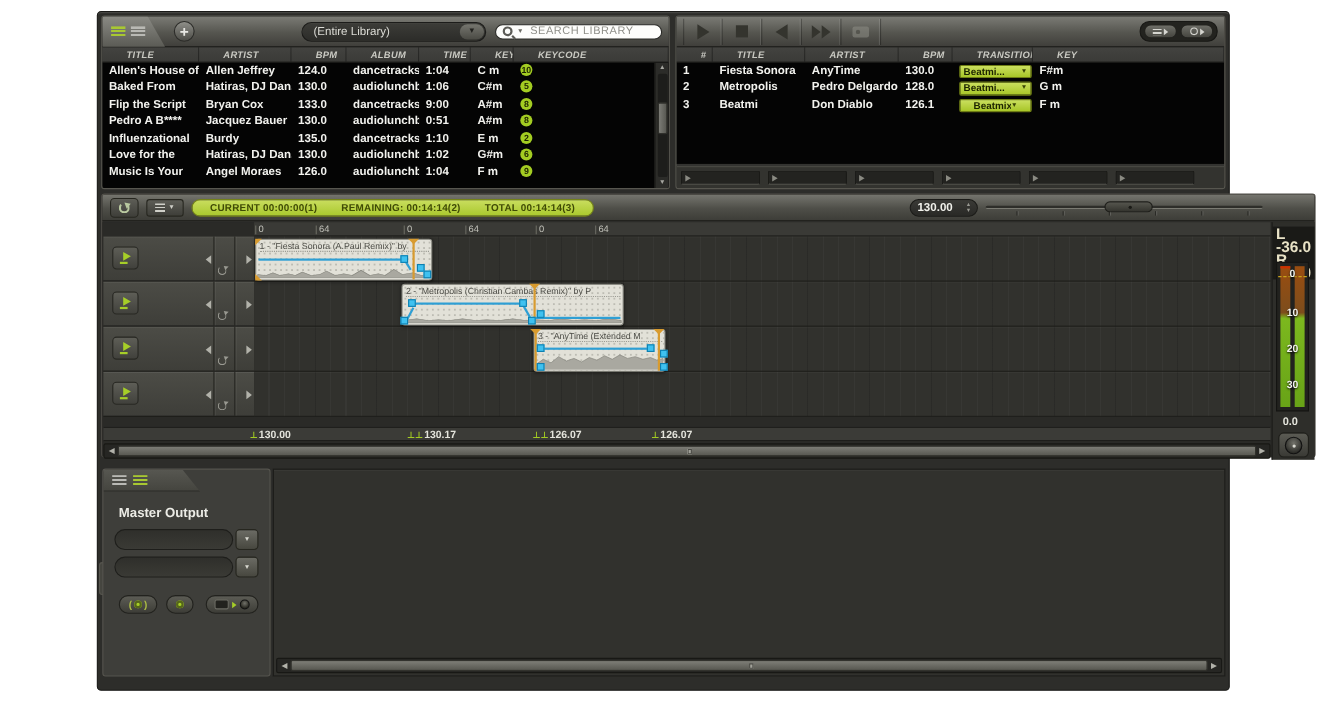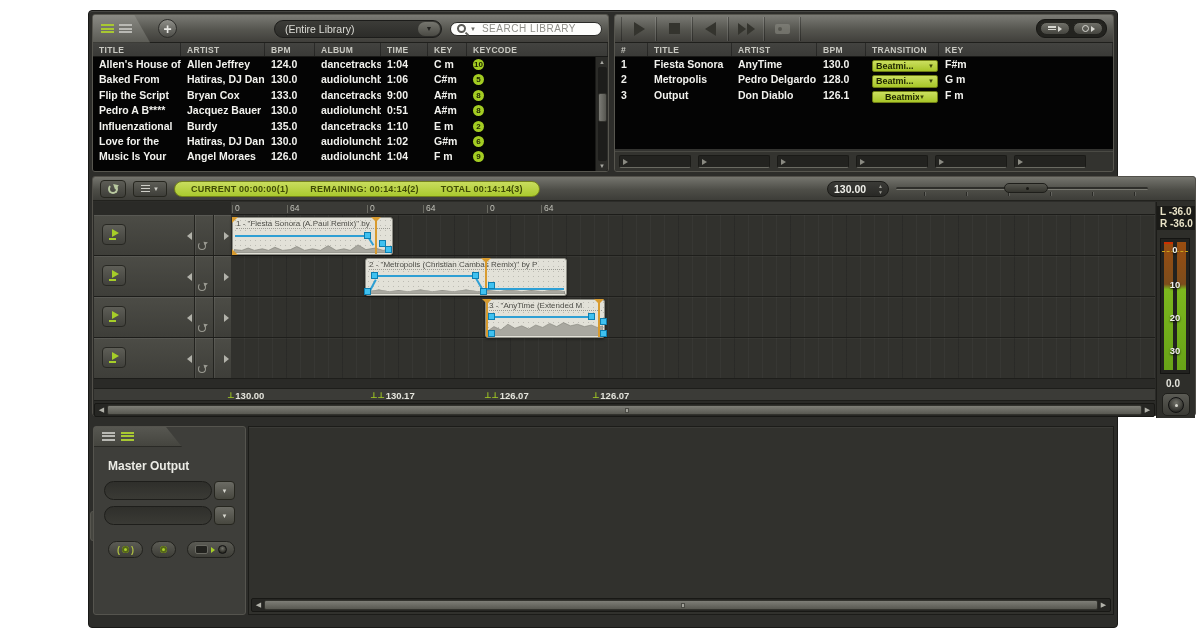--- a/index.html
+++ b/index.html
@@ -35,21 +35,21 @@
   .mag{width:9px;height:9px;border:2px solid #5c5c57;border-radius:50%;position:relative;flex:0 0 9px;}
   .mag::after{content:"";position:absolute;left:6px;top:7px;width:4px;height:2px;background:#5c5c57;transform:rotate(45deg);}
   .mag-arr{font-size:6px;color:#6a6a64;}
   .search input{border:0;outline:0;background:transparent;width:100%;font-size:10px;color:#333;letter-spacing:.5px;}
   .search input::placeholder{color:#8f8f89;}
 
   .thead{flex:0 0 14px;height:14px;background:linear-gradient(#434340,#39393634);background-color:#3b3b38;
          border-bottom:1px solid #191917;color:#c9c9c2;font-size:8.5px;font-weight:bold;letter-spacing:.3px;}
   .lib-grid{display:grid;grid-template-columns:88px 84px 50px 66px 47px 39px 1fr;}
   .pl-grid{display:grid;grid-template-columns:33px 84px 85px 49px 73px 1fr;}
-  .thead span{padding-left:6px;line-height:14px;border-right:1px solid rgba(0,0,0,.35);overflow:hidden;white-space:nowrap;}
+  .thead span{padding-left:22px;line-height:14px;border-right:1px solid rgba(0,0,0,.35);overflow:hidden;white-space:nowrap;font-style:italic;}
   .tbody{position:relative;background:#040404;flex:1;overflow:hidden;}
   .lrow,.prow{height:15.4px;line-height:15.4px;color:#f2f2ee;font-size:10.5px;font-weight:bold;}
   .lrow .c,.prow .c{padding-left:6px;overflow:hidden;white-space:nowrap;}
   .badge{display:inline-block;width:11px;height:11px;border-radius:50%;background:#a3cc22;color:#1c2202;
          font-size:8px;font-weight:bold;line-height:11px;text-align:center;vertical-align:1px;}
   .keycell{padding-top:0;}
 
   .vscroll{position:absolute;right:0;top:0;bottom:0;width:13px;background:#2c2c29;border-left:1px solid #191917;
            display:flex;flex-direction:column;align-items:center;padding:2px 1px;}
   .vs-arrow{color:#a8a8a2;font-size:6px;line-height:6px;}
@@ -142,21 +142,21 @@
   .bpm-mark{position:absolute;top:0;height:13px;display:flex;align-items:center;gap:1px;color:#e4e4dc;font-size:9.5px;font-weight:bold;}
   .anchor{color:#a3cc22;font-size:8px;font-weight:bold;line-height:10px;}
 
   .sb-h{position:absolute;height:14px;background:#262623;border:1px solid #181815;border-radius:2px;display:flex;align-items:center;padding:0 2px;}
   .tl-scroll{left:1px;right:40px;top:201px;}
   .sb-arrow{color:#b2b2aa;font-size:7px;width:9px;text-align:center;flex:0 0 9px;}
   .sb-thumb{height:10px;background:linear-gradient(#7e7e77,#585851);border:1px solid #32322d;border-radius:2px;position:relative;}
   .sb-thumb::after{content:"";position:absolute;left:50%;top:2px;width:4px;height:5px;background:#a2a29a;box-shadow:inset 0 0 0 1px #4a4a44;}
 
   .metercol{position:absolute;right:0;top:0;width:39px;height:216px;background:#2e2e2a;border-left:1px solid #1c1c19;}
-  .mlabels{position:absolute;left:0;right:0;top:4px;color:#e8e2c6;font-size:10px;font-weight:bold;line-height:12px;padding-left:3px;background:#1a1a17;}
+  .mlabels{position:absolute;left:0;right:0;top:4px;color:#e8e2c6;font-size:14px;font-weight:bold;line-height:12px;padding-left:3px;background:#1a1a17;}
   .mbars{position:absolute;left:3px;top:36px;width:30px;height:136px;background:#22221f;border:1px solid #141412;}
   .mbar{position:absolute;top:3px;bottom:3px;width:9px;
         background:linear-gradient(to bottom,#9a4d10 0%,#7d4d1c 33%,#7cb81e 37%,#68a317 100%);}
   .mbar.l{left:3px;} .mbar.r{left:16px;}
   .mbar.l::before{content:"";position:absolute;left:0;top:0;width:100%;height:2px;background:#cc3000;}
   .zero-line{position:absolute;left:1px;right:1px;top:12px;border-top:1px dashed #caa21a;}
   .mscale{position:absolute;width:100%;text-align:center;color:#f2f2ec;font-size:9.5px;font-weight:bold;text-shadow:0 1px 2px #000;}
   .mgain{position:absolute;left:0;right:6px;top:176px;text-align:center;color:#e4e4dc;font-size:10px;font-weight:bold;}
   .knob-btn{position:absolute;left:5px;top:191px;width:28px;height:23px;border-radius:5px;background:linear-gradient(#5b5b54,#3a3a35);
             border:1px solid #1f1f1b;display:flex;align-items:center;justify-content:center;padding:0;}
@@ -358,21 +358,21 @@
             <span class="c" style="padding-top:1px;">
               <span class="trans-dd" style="display:inline-flex;align-items:center;justify-content:space-between;width:66px;height:12.5px;border-radius:2px;background:linear-gradient(#cbdf5f,#a8c628);border:1px solid #6f7e14;color:#1d2400;font-size:9px;font-weight:bold;padding:0 3px;line-height:12px;">
                 <span style="overflow:hidden;white-space:nowrap;">Beatmi...</span>
                 <span style="font-size:6px;color:#3a4406;">▼</span>
               </span>
             </span>
             <span class="c">G m</span>
           </div>
             <div class="prow pl-grid">
             <span class="c">3</span>
-            <span class="c">Output</span>
+            <span class="c">Beatmi</span>
             <span class="c">Don Diablo</span>
             <span class="c">126.1</span>
             <span class="c" style="padding-top:1px;">
               <span class="trans-dd" style="display:inline-flex;align-items:center;justify-content:space-between;width:66px;height:12.5px;border-radius:2px;background:linear-gradient(#cbdf5f,#a8c628);border:1px solid #6f7e14;color:#1d2400;font-size:9px;font-weight:bold;padding:0 12px;line-height:12px;">
                 <span style="overflow:hidden;white-space:nowrap;">Beatmix 8</span>
                 <span style="font-size:6px;color:#3a4406;">▼</span>
               </span>
             </span>
             <span class="c">F m</span>
           </div>

